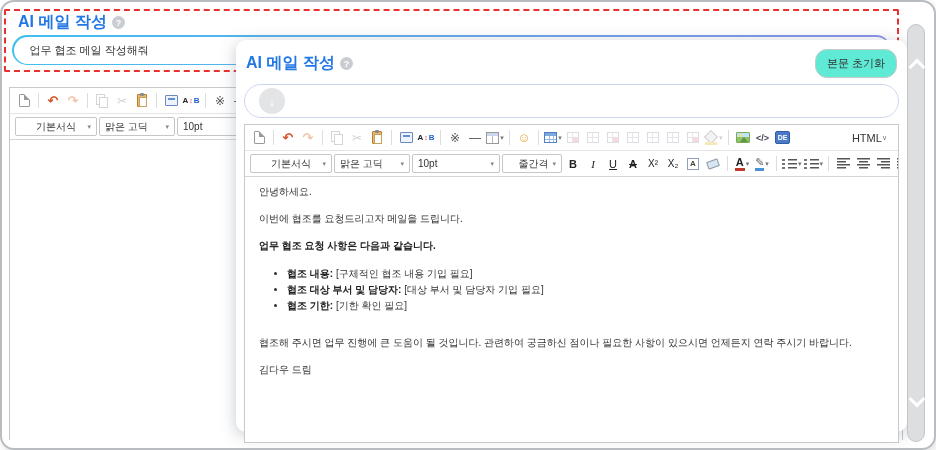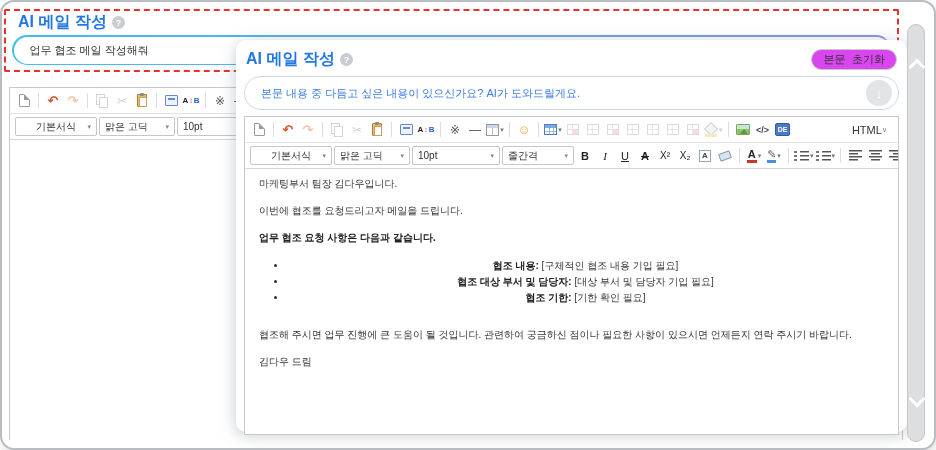--- a/index.html
+++ b/index.html
@@ -20,22 +20,22 @@
   .gradbox input{border:0;outline:0;flex:1;font-size:11px;color:#333;font-family:inherit;background:transparent;}
   .editor-back{position:absolute;left:7px;top:85px;right:31px;bottom:8px;border:1px solid #c9c9c9;
                border-bottom:0;background:#fff;}
   
   .redbox{position:absolute;left:2px;top:7px;width:895px;height:63px;border:2px dashed #e8302e;
           border-radius:2px;z-index:2;}
   
   .panel-front{position:absolute;left:234px;top:38px;width:671px;height:392px;background:#fff;
                border-radius:10px;box-shadow:0 3px 16px rgba(90,100,120,.35);z-index:4;}
   .panel-front .hdr{display:flex;align-items:center;gap:5px;padding:9px 10px 4px 10px;}
-  .reset-btn{margin-left:auto;height:21px;padding:0 11px;border:1px solid #c9c9c9;border-radius:12px;
-             background:#d946ef;font-size:11px;color:#333;font-family:Liberation Mono, monospace;display:flex;align-items:center;}
+  .reset-btn{margin-left:auto;height:29px;padding:0 11px;border:1px solid #c9c9c9;border-radius:12px;
+             background:#5eead4;font-size:11px;color:#333;font-family:Liberation Sans, sans-serif;display:flex;align-items:center;}
   .promptbox{margin:2px 8px 6px 8px;height:34px;border:1.5px solid #ccd7ef;border-radius:17px;
              display:flex;align-items:center;padding:0 6px 0 14px;background:#fff;}
   .promptbox input{flex:1;border:0;outline:0;font-size:11px;font-family:inherit;background:transparent;color:#3a7de0;}
   .promptbox input::placeholder{color:#3a7de0;opacity:1;}
   .send-circle{width:26px;height:26px;border-radius:50%;background:#e3e4e6;border:0;color:#fff;
                font-size:13px;font-weight:bold;display:flex;align-items:center;justify-content:center;}
   .editor-front{margin:0 8px;border:1px solid #c9c9c9;background:#fff;height:319px;overflow:hidden;}
   
   .tb{display:flex;align-items:center;height:26px;padding:0 5px;gap:2px;background:#fff;}
   .row1{border-bottom:1px solid #e4e4e4;}
@@ -92,21 +92,21 @@
   .fmt-s{text-decoration:line-through;font-size:11px;color:#222;font-weight:bold;}
   .fmt-x{font-size:10px;color:#222;}
   .sh-boxa{width:12px;height:12px;border:1px solid #8fa3c0;display:flex;align-items:center;justify-content:center;
      font-size:8px;color:#444;font-weight:bold;background:#fff;}
   .sh-eraser{width:12px;height:8px;background:#d8e4f0;border:1px solid #8899aa;transform:rotate(-20deg);border-radius:1px;}
   .sh-fontcolor{font-size:11px;font-weight:bold;color:#222;line-height:11px;border-bottom:3px solid #c0392b;padding:0 1px;}
   .hl{font-size:11px;color:#666;border-bottom:3px solid #4a90d9;line-height:11px;}
   .sel{display:flex;align-items:center;justify-content:space-between;border:1px solid #c6c6c6;background:#fff;
        border-radius:2px;height:19px;padding:0 5px;font-size:10px;color:#333;gap:4px;flex:none;}
   .sel .caret{font-size:7px;color:#888;}
-  .w1{width:82px;padding-left:20px;} .w2{width:76px;} .w3{width:88px;} .w4{width:72px;} .w5{width:44px;}
+  .w1{width:82px;padding-left:20px;} .w2{width:76px;} .w3{width:88px;} .w4{width:60px;justify-content:flex-end;} .w5{width:44px;}
   .lst{width:15px;height:11px;position:relative;
      background:linear-gradient(#555,#555) right 0 top 1px/9px 1.5px no-repeat,
        linear-gradient(#555,#555) right 0 top 5px/9px 1.5px no-repeat,
        linear-gradient(#555,#555) right 0 top 9px/9px 1.5px no-repeat;}
   .lst::before{content:"";position:absolute;left:0;top:1px;width:3px;height:10px;
      background:linear-gradient(#777 0 2px,rgba(0,0,0,0) 2px 4px,#777 4px 6px,rgba(0,0,0,0) 6px 8px,#777 8px 10px,rgba(0,0,0,0) 10px);}
   .al{width:13px;height:11px;flex:none;
      background:linear-gradient(#555,#555) left 0 top 0/13px 1.5px no-repeat,
        linear-gradient(#555,#555) left 0 top 3px/9px 1.5px no-repeat,
        linear-gradient(#555,#555) left 0 top 6px/13px 1.5px no-repeat,
@@ -115,21 +115,21 @@
   .al.r{background-position:left 0 top 0,right 0 top 3px,left 0 top 6px,right 0 top 9px;}
   .al.j{background:linear-gradient(#555,#555) 0 0/13px 1.5px no-repeat,
        linear-gradient(#555,#555) 0 3px/13px 1.5px no-repeat,
        linear-gradient(#555,#555) 0 6px/13px 1.5px no-repeat,
        linear-gradient(#555,#555) 0 9px/13px 1.5px no-repeat;}
   
   .content{padding:8px 14px;font-size:10px;color:#333;}
   .content p{margin:0 0 13px 0;line-height:14px;}
   .content p.bold{font-weight:bold;color:#222;}
   .content ul{margin:8px 0 22px 14px;padding-left:14px;}
-  .content li{line-height:16px;text-align:center;}
+  .content li{line-height:16px;}
   .content li b{color:#222;}
   
   .scroll-art{position:absolute;right:9px;top:22px;width:18px;height:418px;background:#dcdee0;
      border:1px solid #c3c5c8;border-radius:9px;z-index:5;}
   .scroll-art::before{content:"";position:absolute;left:3px;top:36px;width:9px;height:9px;
      border-top:3px solid #fff;border-right:3px solid #fff;transform:rotate(-45deg);}
   .scroll-art::after{content:"";position:absolute;left:3px;bottom:36px;width:9px;height:9px;
      border-bottom:3px solid #fff;border-right:3px solid #fff;transform:rotate(45deg);}
 </style>
 </head>
@@ -203,21 +203,20 @@
 
   <div class="redbox"></div>
 
   <section class="panel-front">
     <div class="hdr">
       <span class="hdr-title">AI 메일 작성</span>
       <span class="help">?</span>
       <button class="reset-btn">본문 초기화</button>
     </div>
     <div class="promptbox">
-      <input type="text" placeholder="본문 내용 중 다듬고 싶은 내용이 있으신가요? AI가 도와드릴게요." style="">
       <button class="send-circle">
         <span>↓</span>
       </button>
     </div>
     <div class="editor-front">
       <div class="tb row1">
         <span class="ib">
             <span class="sh-page"></span>
           </span>
         <span class="sep"></span>
@@ -348,21 +347,21 @@
           </span>
         <span class="ib">
             <span class="al r"></span>
           </span>
         <span class="ib">
             <span class="al j"></span>
           </span>
 
       </div>
       <div class="content">
-        <p>마케팅부서 팀장 김다우입니다.</p>
+        <p>안녕하세요.</p>
         <p>이번에 협조를 요청드리고자 메일을 드립니다.</p>
         <p class="bold">업무 협조 요청 사항은 다음과 같습니다.</p>
         <ul>
           <li>
             <b>협조 내용:</b><span> [구체적인 협조 내용 기입 필요]</span></li>
           <li>
             <b>협조 대상 부서 및 담당자:</b><span> [대상 부서 및 담당자 기입 필요]</span></li>
           <li>
             <b>협조 기한:</b><span> [기한 확인 필요]</span></li>
         </ul>

